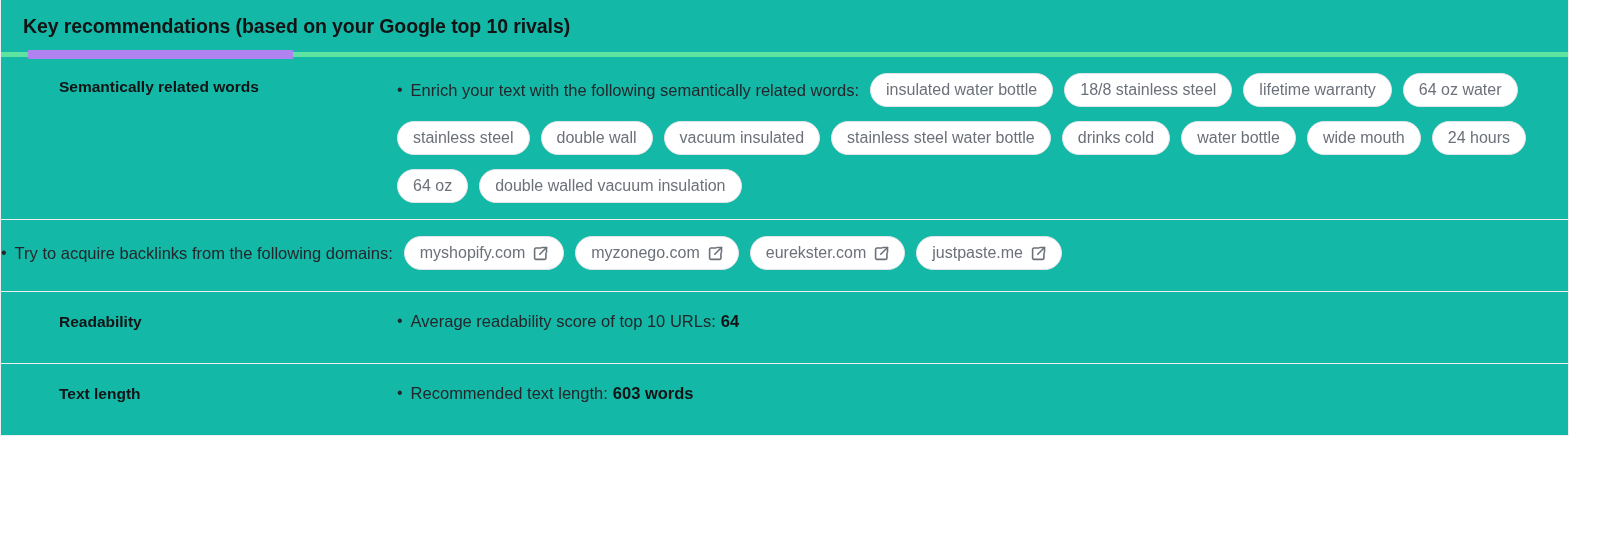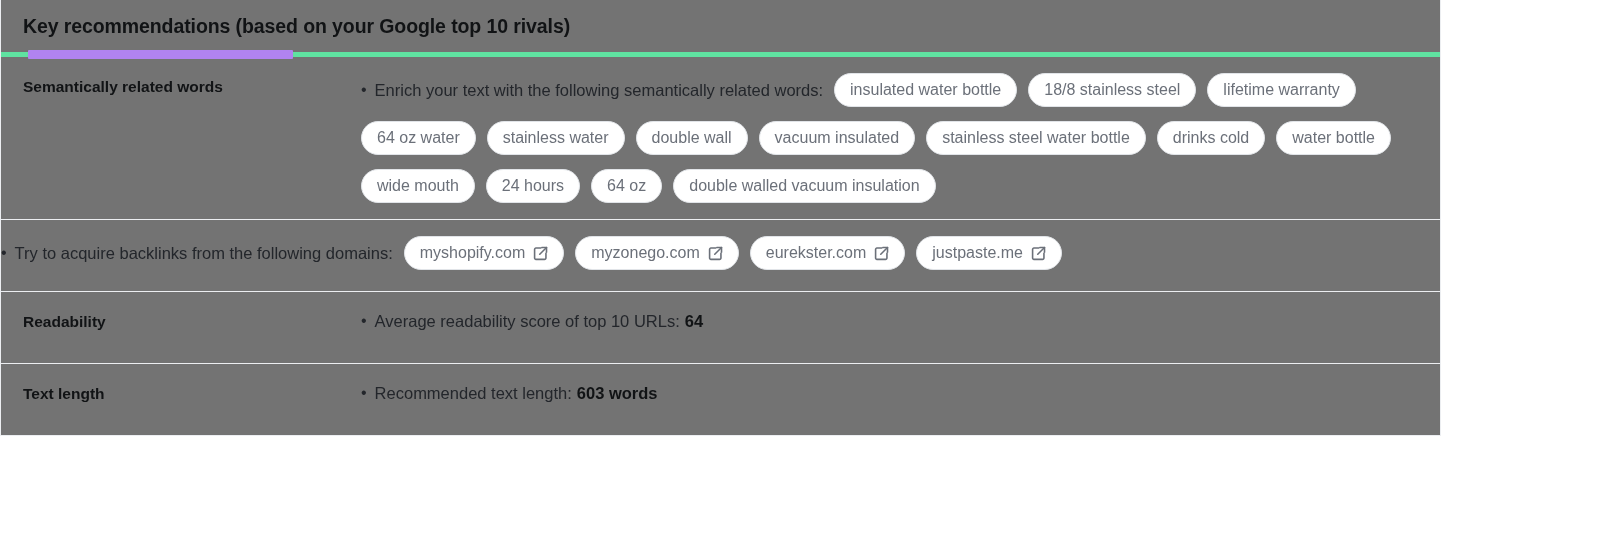--- a/index.html
+++ b/index.html
@@ -10,23 +10,23 @@
     font-family: "Liberation Sans", sans-serif;
   }
   body {
     width: 1600px;
     height: 555px;
     overflow: hidden;
   }
 
   .card {
     position: relative;
-    width: 1441px;
+    width: 1569px;
     margin: 0;
-    background: #737373;
+    background: #14b8a6;
     border-left: 1px solid #eceef1;
     border-right: 1px solid #eceef1;
   }
 
   
   .card-header {
     height: 52px;
     padding: 0 0 0 22px;
     display: flex;
     align-items: center;
@@ -67,20 +67,21 @@
   .row:last-child { border-bottom: 1px solid #eceef1; }
 
   .row-label {
     flex: 0 0 360px;
     padding-left: 22px;
     padding-top: 4px;
     font-size: 15.5px;
     font-weight: bold;
     color: #111315;
     line-height: 20px;
+    margin-left: 36px;
   }
   .row-body {
     flex: 1 1 auto;
     padding-right: 16px;
     min-width: 0;
   }
 
   .bullet-line {
     display: flex;
     flex-wrap: wrap;
@@ -157,21 +158,21 @@
 
   <div class="row">
     <div class="row-label">Semantically related words</div>
     <div class="row-body">
       <div class="tag-wrap">
         <span class="bullet-text">Enrich your text with the following semantically related words:</span>
         <span class="pill">insulated water bottle</span>
         <span class="pill">18/8 stainless steel</span>
         <span class="pill">lifetime warranty</span>
         <span class="pill">64 oz water</span>
-        <span class="pill">stainless water</span>
+        <span class="pill">stainless steel</span>
         <span class="pill">double wall</span>
         <span class="pill">vacuum insulated</span>
         <span class="pill">stainless steel water bottle</span>
         <span class="pill">drinks cold</span>
         <span class="pill">water bottle</span>
         <span class="pill">wide mouth</span>
         <span class="pill">24 hours</span>
         <span class="pill">64 oz</span>
         <span class="pill">double walled vacuum insulation</span>
       </div>

